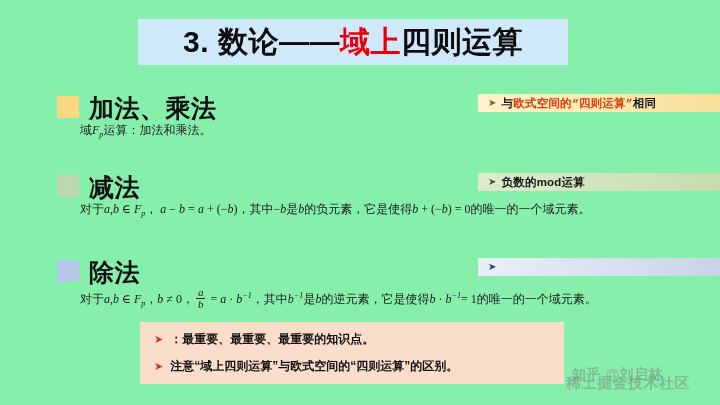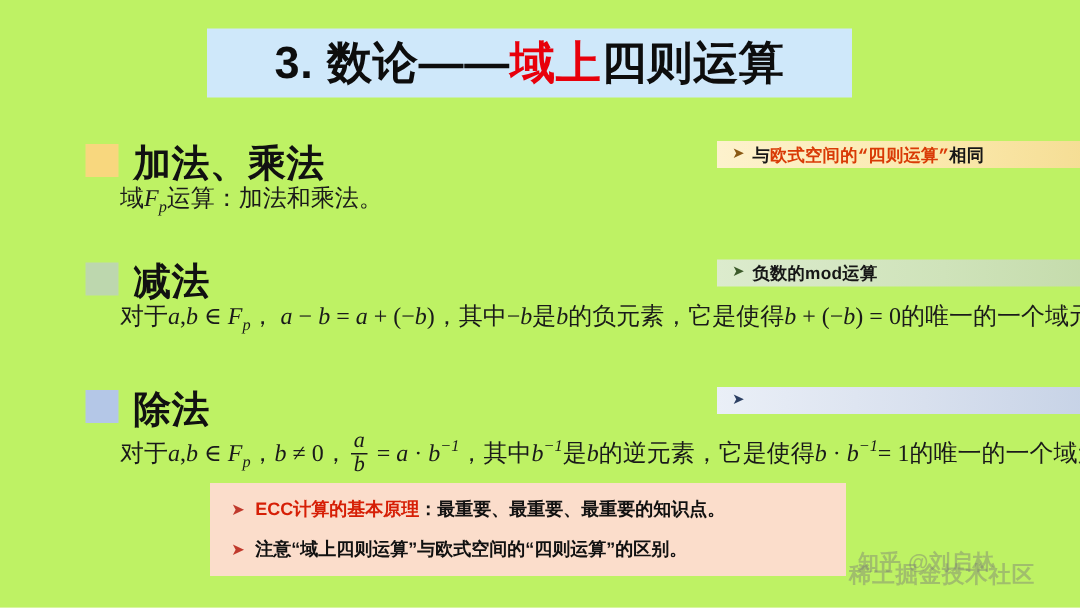--- a/index.html
+++ b/index.html
@@ -10,21 +10,21 @@
     width: 720px;
     height: 405px;
     background: #ffffff;
     font-family: "Liberation Sans", "DejaVu Sans", sans-serif;
     overflow: hidden;
     position: relative;
   }
   .slide {
     position: absolute;
     inset: 0;
-    background: #bef264;
+    background: #86efac;
   }
 
   
   .title-band {
     position: absolute;
     left: 138px;
     top: 19px;
     width: 430px;
     height: 46px;
     background: #cfe8fa;
@@ -62,21 +62,21 @@
     font-size: 25px;
     font-weight: bold;
     color: #111111;
     white-space: nowrap;
     letter-spacing: 0.5px;
   }
   .sec-body {
     position: absolute;
     left: 23px;
     top: 30px;
-    font-size: 16px;
+    font-size: 12px;
     color: #1a1a1a;
     white-space: nowrap;
     font-family: "Liberation Serif", "DejaVu Serif", serif;
   }
   .mi {
     font-family: "Liberation Serif", "DejaVu Serif", serif;
     font-style: italic;
   }
   .mup { font-family: "Liberation Serif","DejaVu Serif",serif; font-style: normal; }
   sub, sup { font-size: 0.68em; font-style: italic; }
@@ -217,21 +217,20 @@
       <span>负数的mod运算</span>
   </div>
 
   <div class="callout c-blue">
     <span class="arrow">➤</span>
   </div>
 
   <div class="bottom-box">
     <div class="bb-row r1">
       <span class="arrow">➤</span>
-        <span class="hl">ECC计算的基本原理</span>
         <span>：最重要、最重要、最重要的知识点。</span>
     </div>
     <div class="bb-row r2">
       <span class="arrow">➤</span>
         <span>注意“域上四则运算”与欧式空间的“四则运算”的区别。</span>
     </div>
   </div>
 
   <div class="watermark">
     <span class="wm-a">知乎 @刘启林</span>

